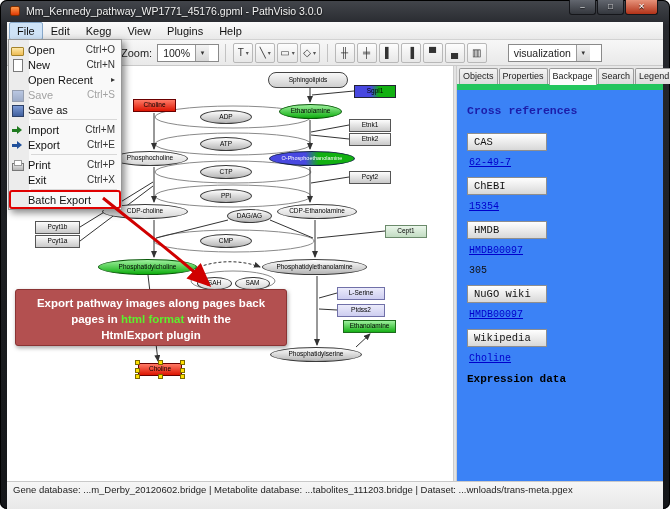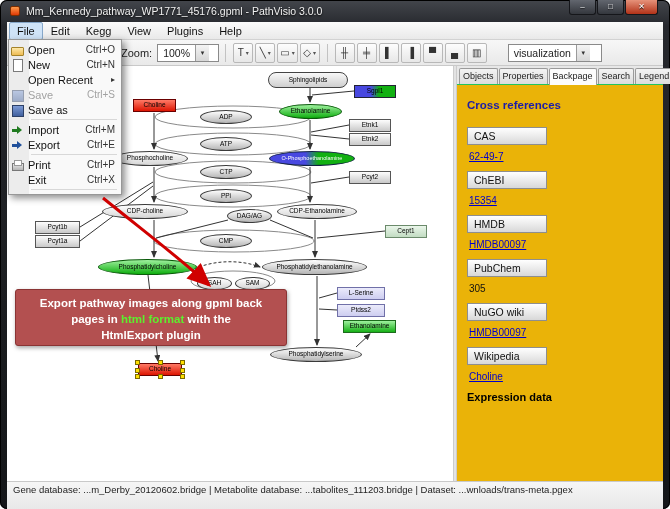--- a/index.html
+++ b/index.html
@@ -49,21 +49,21 @@
   .main{display:flex;height:415px;}
   .canvas{position:relative;flex:1;background:#ffffff;overflow:hidden;}
   .splitter{width:4px;background:#e3e3e3;border-left:1px solid #cccccc;border-right:1px solid #cccccc;}
   .panel{width:206px;background:#f0f0f0;display:flex;flex-direction:column;}
 
   
   .tabs{display:flex;align-items:flex-end;height:18px;padding:2px 2px 0;gap:1px;background:#e7e7e7;}
   .tab{font-size:9px;padding:2px 3px 3px;color:#222;border:1px solid #9a9a9a;border-bottom:none;
     border-radius:2px 2px 0 0;background:linear-gradient(#f3f3f3,#dcdcdc);white-space:nowrap;}
   .tab.active{background:#fcfcfc;position:relative;top:1px;padding-bottom:4px;}
-  .panel-body{flex:1;border-top:1px solid #22c55e;background:#eab308;padding:10px 10px 4px;overflow:hidden;}
+  .panel-body{flex:1;border-top:6px solid #22c55e;background:#3b82f6;padding:10px 10px 4px;overflow:hidden;font-family:Liberation Mono, monospace;}
   .bp-title{color:#1c1ca8;font-weight:bold;font-size:11.5px;margin:4px 0 16px;}
   .bp-sec{margin-bottom:9px;}
   .bp-head{width:fit-content;min-width:80px;font-size:10.5px;padding:2px 6px;margin-bottom:6px;color:#111;
     background:linear-gradient(#ffffff,#d8d8d8);border:1px solid #8e8e8e;}
   .bp-val{display:block;width:fit-content;font-size:10px;margin:0 0 4px 2px;color:#111;text-decoration:none;}
   a.bp-val{color:#0000cc;text-decoration:underline;}
   .bp-footer{font-weight:bold;font-size:11px;margin-top:4px;color:#000;}
 
   
   .statusbar{height:32px;font-size:9.5px;color:#222;padding:2px 6px;white-space:nowrap;overflow:hidden;
@@ -218,21 +218,21 @@
             <path d="M73,175 L146,120" fill="none" stroke="#333" stroke-width="1"></path>
             <path d="M378,165 L310,172" fill="none" stroke="#333" stroke-width="1"></path>
             <path d="M221,154 L149,172" fill="none" stroke="#333" stroke-width="1"></path>
             <path d="M263,154 L306,172" fill="none" stroke="#333" stroke-width="1"></path>
             <path d="M330,227 L312,232" fill="none" stroke="#333" stroke-width="1"></path>
             <path d="M330,244 L312,243" fill="none" stroke="#333" stroke-width="1"></path>
             <path d="M349,281 L363,268" fill="none" stroke="#333" stroke-width="1" marker-end="url(#arr)"></path>
             <path d="M141,209 L151,295" fill="none" stroke="#333" stroke-width="1" marker-end="url(#arr)"></path>
           </svg>
         <div class="annotation">
-          <div><span>Export pathway images along gpml back</span></div>
+          <div><span>Export pathway images along pages back</span></div>
           <div><span>pages in </span><span class="hl">html format</span><span> with the</span></div>
           <div><span>HtmlExport plugin</span></div>
         </div>
       <div class="pw-node st-rounded" style="left: 261px; top: 6px; width: 80px; height: 16px;">
             <span>Sphingolipids</span>
           </div>
           <div class="pw-node st-gene-bluegreen" style="left: 347px; top: 19px; width: 42px; height: 13px;">
             <span>Sgpl1</span>
           </div>
           <div class="pw-node st-rect-red" style="left: 126px; top: 33px; width: 43px; height: 13px;">
@@ -343,21 +343,20 @@
               </div>
               <div class="bp-sec">
                 <div class="bp-head">ChEBI</div>
                 <a class="bp-val" href="#">15354</a>
               </div>
               <div class="bp-sec">
                 <div class="bp-head">HMDB</div>
                 <a class="bp-val" href="#">HMDB00097</a>
               </div>
               <div class="bp-sec">
-                <div class="bp-head">PubChem</div>
                 <div class="bp-val">305</div>
               </div>
               <div class="bp-sec">
                 <div class="bp-head">NuGO wiki</div>
                 <a class="bp-val" href="#">HMDB00097</a>
               </div>
               <div class="bp-sec">
                 <div class="bp-head">Wikipedia</div>
                 <a class="bp-val" href="#">Choline</a>
               </div>
@@ -412,20 +411,26 @@
           <span class="m-icon print-icon"></span>
           <span class="m-label">Print</span>
           <span class="m-shortcut">Ctrl+P</span>
         </div>
         <div class="m-item">
           <span class="m-icon"></span>
           <span class="m-label">Exit</span>
           <span class="m-shortcut">Ctrl+X</span>
         </div>
         <div class="m-sep"></div>
+        <div class="m-item">
+          <span class="m-icon"></span>
+          <span class="m-label">Batch Export</span>
+          <span class="m-shortcut"></span>
+          <div class="red-ring"></div>
+        </div>
       </div>
   </div>
 </div>
 
 <svg width="670" height="509" style="position: absolute; left: 0px; top: 0px; z-index: 90; pointer-events: none;">
     <defs>
       <marker id="redarr" markerWidth="9" markerHeight="8" refX="7" refY="3.5" orient="auto">
         <path d="M0,0 L8,3.5 L0,7 Z" fill="#d00000"></path>
       </marker>
     </defs>

